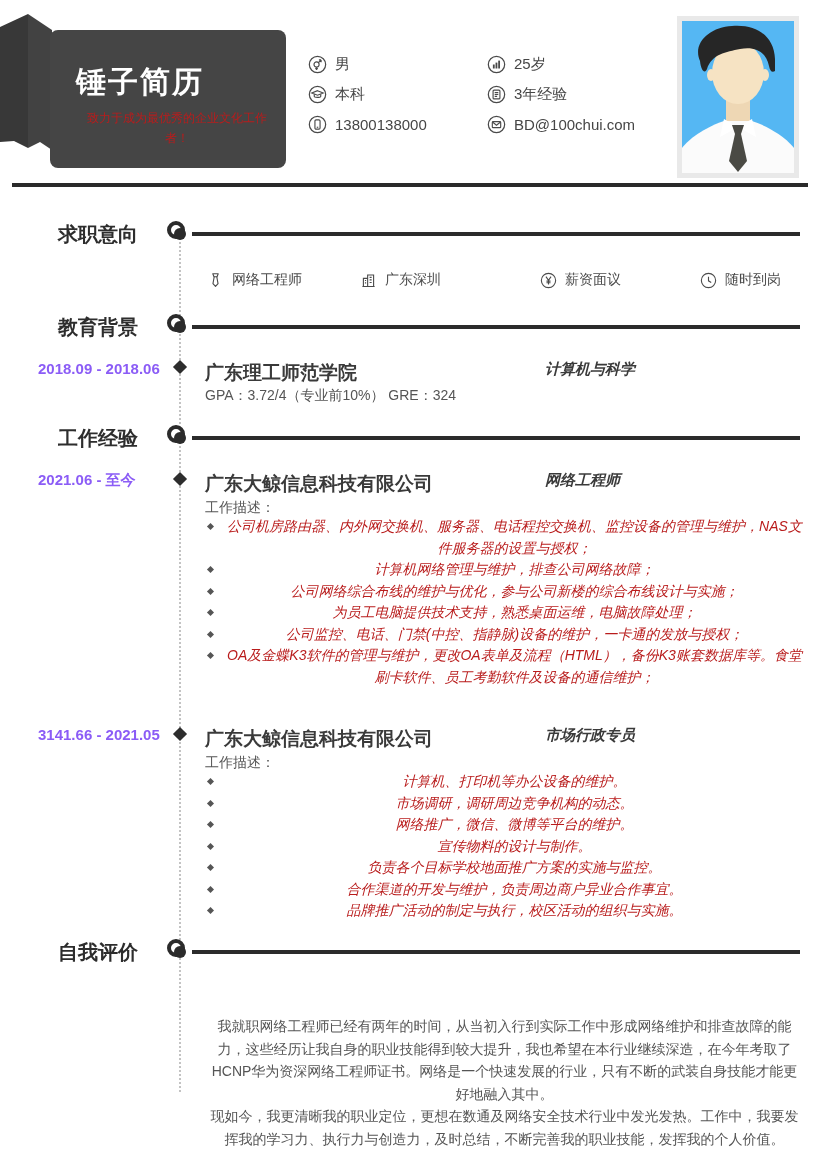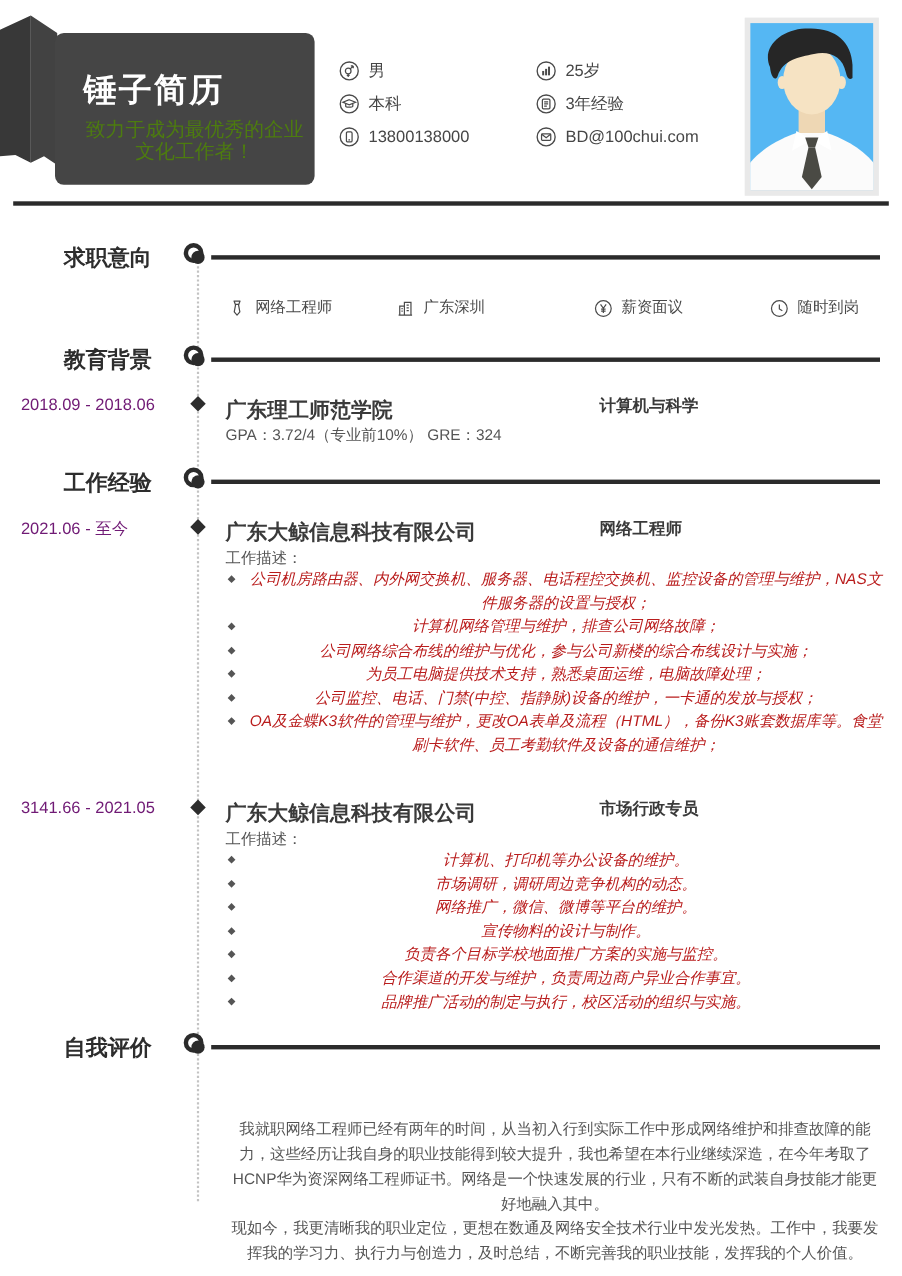--- a/index.html
+++ b/index.html
@@ -11,21 +11,21 @@
   .page { position: relative; width: 820px; height: 1160px; overflow: hidden; background: #fff; text-align: center; }
 
   
   .ribbon-wrap { position: absolute; left: 0; top: 12px; width: 290px; height: 164px; }
   .banner-title {
     position: absolute; left: 76px; top: 50px; color: #ffffff;
     font-size: 30px; font-weight: bold; letter-spacing: 2px;
   }
   .banner-subtitle {
     position: absolute; left: 78px; top: 96px; width: 198px;
-    color: #4d7c0f; font-size: 18px; line-height: 20px;
+    color: #b91c1c; font-size: 12px; line-height: 20px;
   }
   .info-col { position: absolute; display: flex; flex-direction: column; gap: 10px; }
   .info-col.c1 { left: 308px; top: 54px; }
   .info-col.c2 { left: 487px; top: 54px; }
   .info-row { display: flex; align-items: center; gap: 8px; height: 20px; }
   .info-row .label { font-size: 15px; color: #464646; }
   .avatar-frame {
     position: absolute; left: 677px; top: 16px; width: 122px; height: 162px;
     background: #e9e9e9; padding: 5px;
   }
@@ -41,23 +41,23 @@
   .node::after {
     content: ""; position: absolute; left: 3px; top: 3px; width: 12px; height: 12px;
     border-radius: 50%; background: #2b2b2b;
   }
   .section-line { position: absolute; left: 192px; width: 608px; height: 4px; background: #2b2b2b; }
   .diamond { position: absolute; left: 175px; width: 10px; height: 10px; background: #2d2d2d; transform: rotate(45deg); z-index: 2; }
 
   
   .intent-item { position: absolute; top: 271px; display: flex; align-items: center; gap: 8px; }
   .intent-item .label { font-size: 14px; color: #4a4a4a; }
-  .period { position: absolute; left: 19px; font-size: 15px; font-weight: normal; color: #701a75; }
+  .period { position: absolute; left: 38px; font-size: 15px; font-weight: bold; color: #8b5cf6; }
   .org { position: absolute; left: 205px; font-size: 19px; font-weight: bold; color: #3a3a3a; }
-  .role { position: absolute; left: 545px; font-size: 15px; font-weight: bold; color: #3a3a3a; }
+  .role { position: absolute; left: 545px; font-size: 15px; font-weight: bold; color: #3a3a3a; font-style: italic; }
   .detail-line { position: absolute; left: 205px; font-size: 14px; color: #555; }
   .desc-label { position: absolute; left: 205px; font-size: 14px; color: #555; }
   ul.bullets { position: absolute; left: 205px; width: 600px; list-style: none; }
   ul.bullets li { position: relative; padding-left: 19px; font-size: 14px; line-height: 21.5px; color: #b91c1c; font-style: italic; }
   ul.bullets li .mark {
     position: absolute; left: 3px; top: 8px; width: 5px; height: 5px;
     background: #555; transform: rotate(45deg);
   }
   .eval-text { position: absolute; left: 205px; top: 983px; width: 599px; font-size: 14px; line-height: 22.5px; color: #555; margin-top: 32px; }
 

